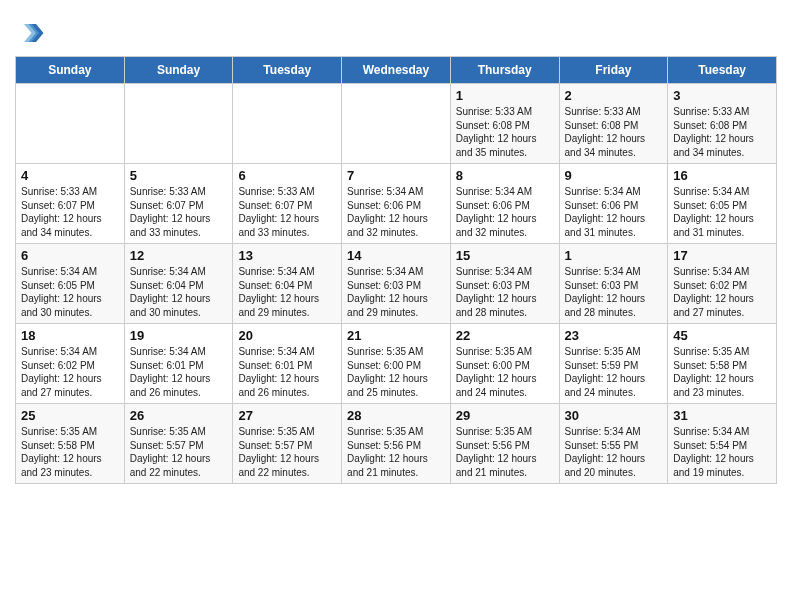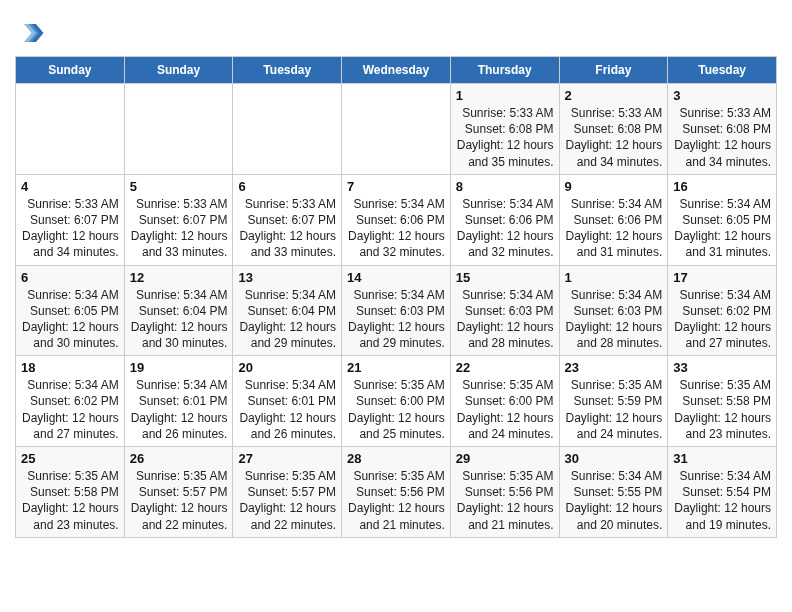--- a/index.html
+++ b/index.html
@@ -73,24 +73,23 @@
       background: #f8f8f8;
     }
     .day-number {
       font-weight: bold;
       font-size: 13px;
       display: block;
       margin-bottom: 2px;
       color: #111;
     }
     .day-info {
-      font-size: 12px;
+      font-size: 10px;
       color: #222;
       line-height: 1.35;
-      text-align: right;
     }
     .empty-cell {
       background: #fff !important;
     }
   </style>
 </head>
 <body>
 
 <div class="header-section">
   <div class="logo">
@@ -288,21 +287,21 @@
 and 24 minutes.</div>
         </td>
         <td>
           <span class="day-number">23</span>
           <div class="day-info" style="white-space: pre-line;">Sunrise: 5:35 AM
 Sunset: 5:59 PM
 Daylight: 12 hours
 and 24 minutes.</div>
         </td>
         <td>
-          <span class="day-number">33</span>
+          <span class="day-number">45</span>
           <div class="day-info" style="white-space: pre-line;">Sunrise: 5:35 AM
 Sunset: 5:58 PM
 Daylight: 12 hours
 and 23 minutes.</div>
         </td>
       </tr>
       <tr>
         <td>
           <span class="day-number">25</span>
           <div class="day-info" style="white-space: pre-line;">Sunrise: 5:35 AM

